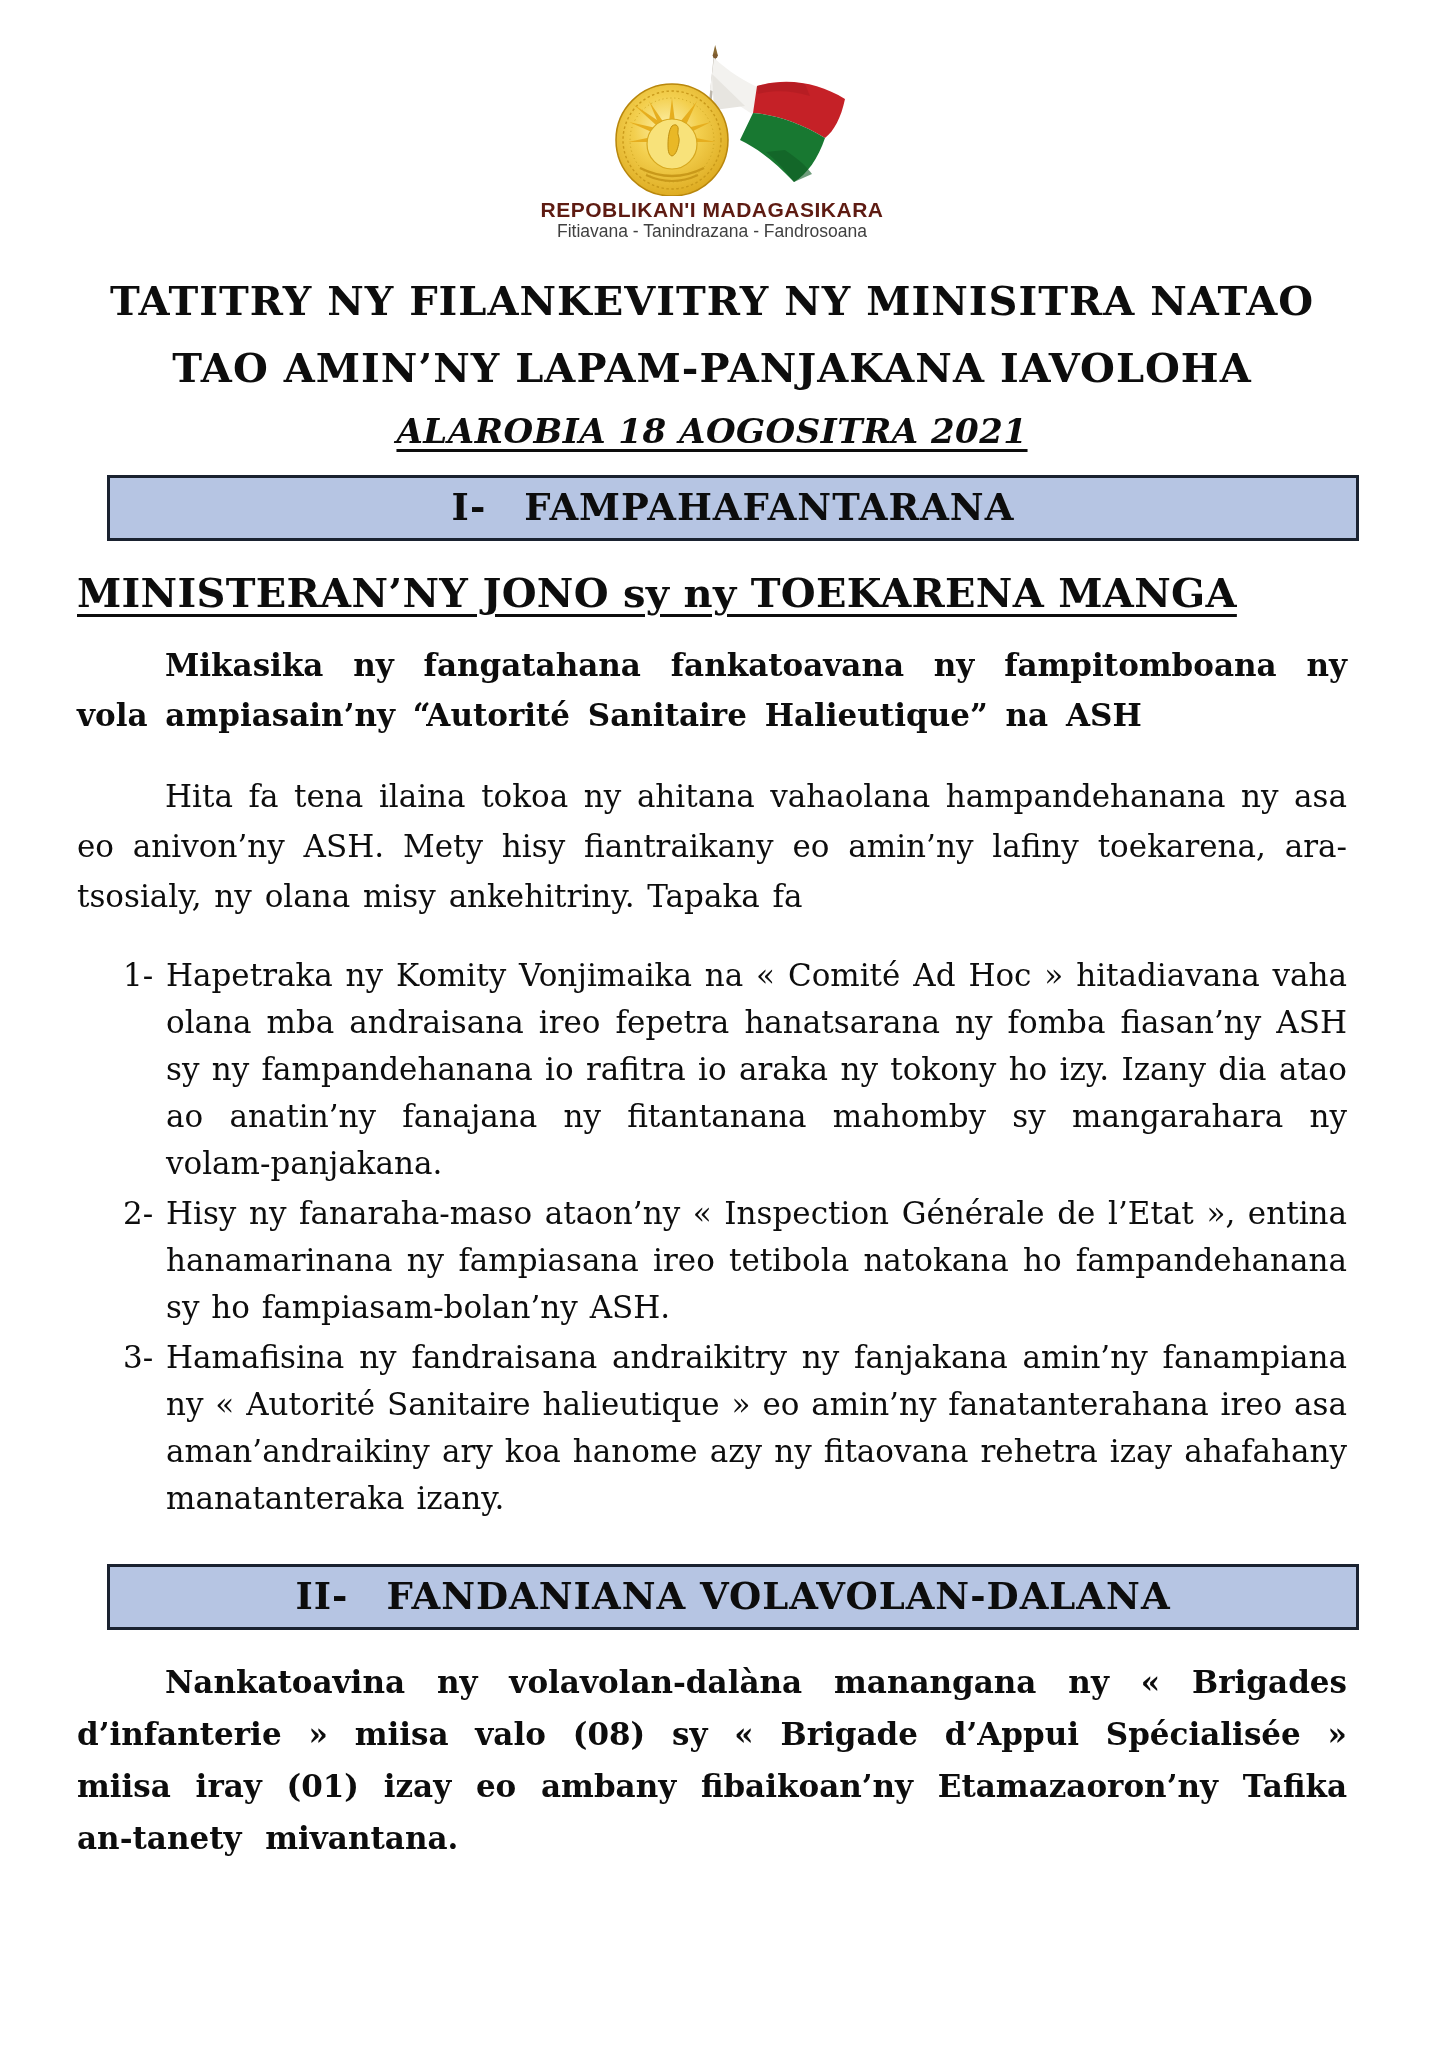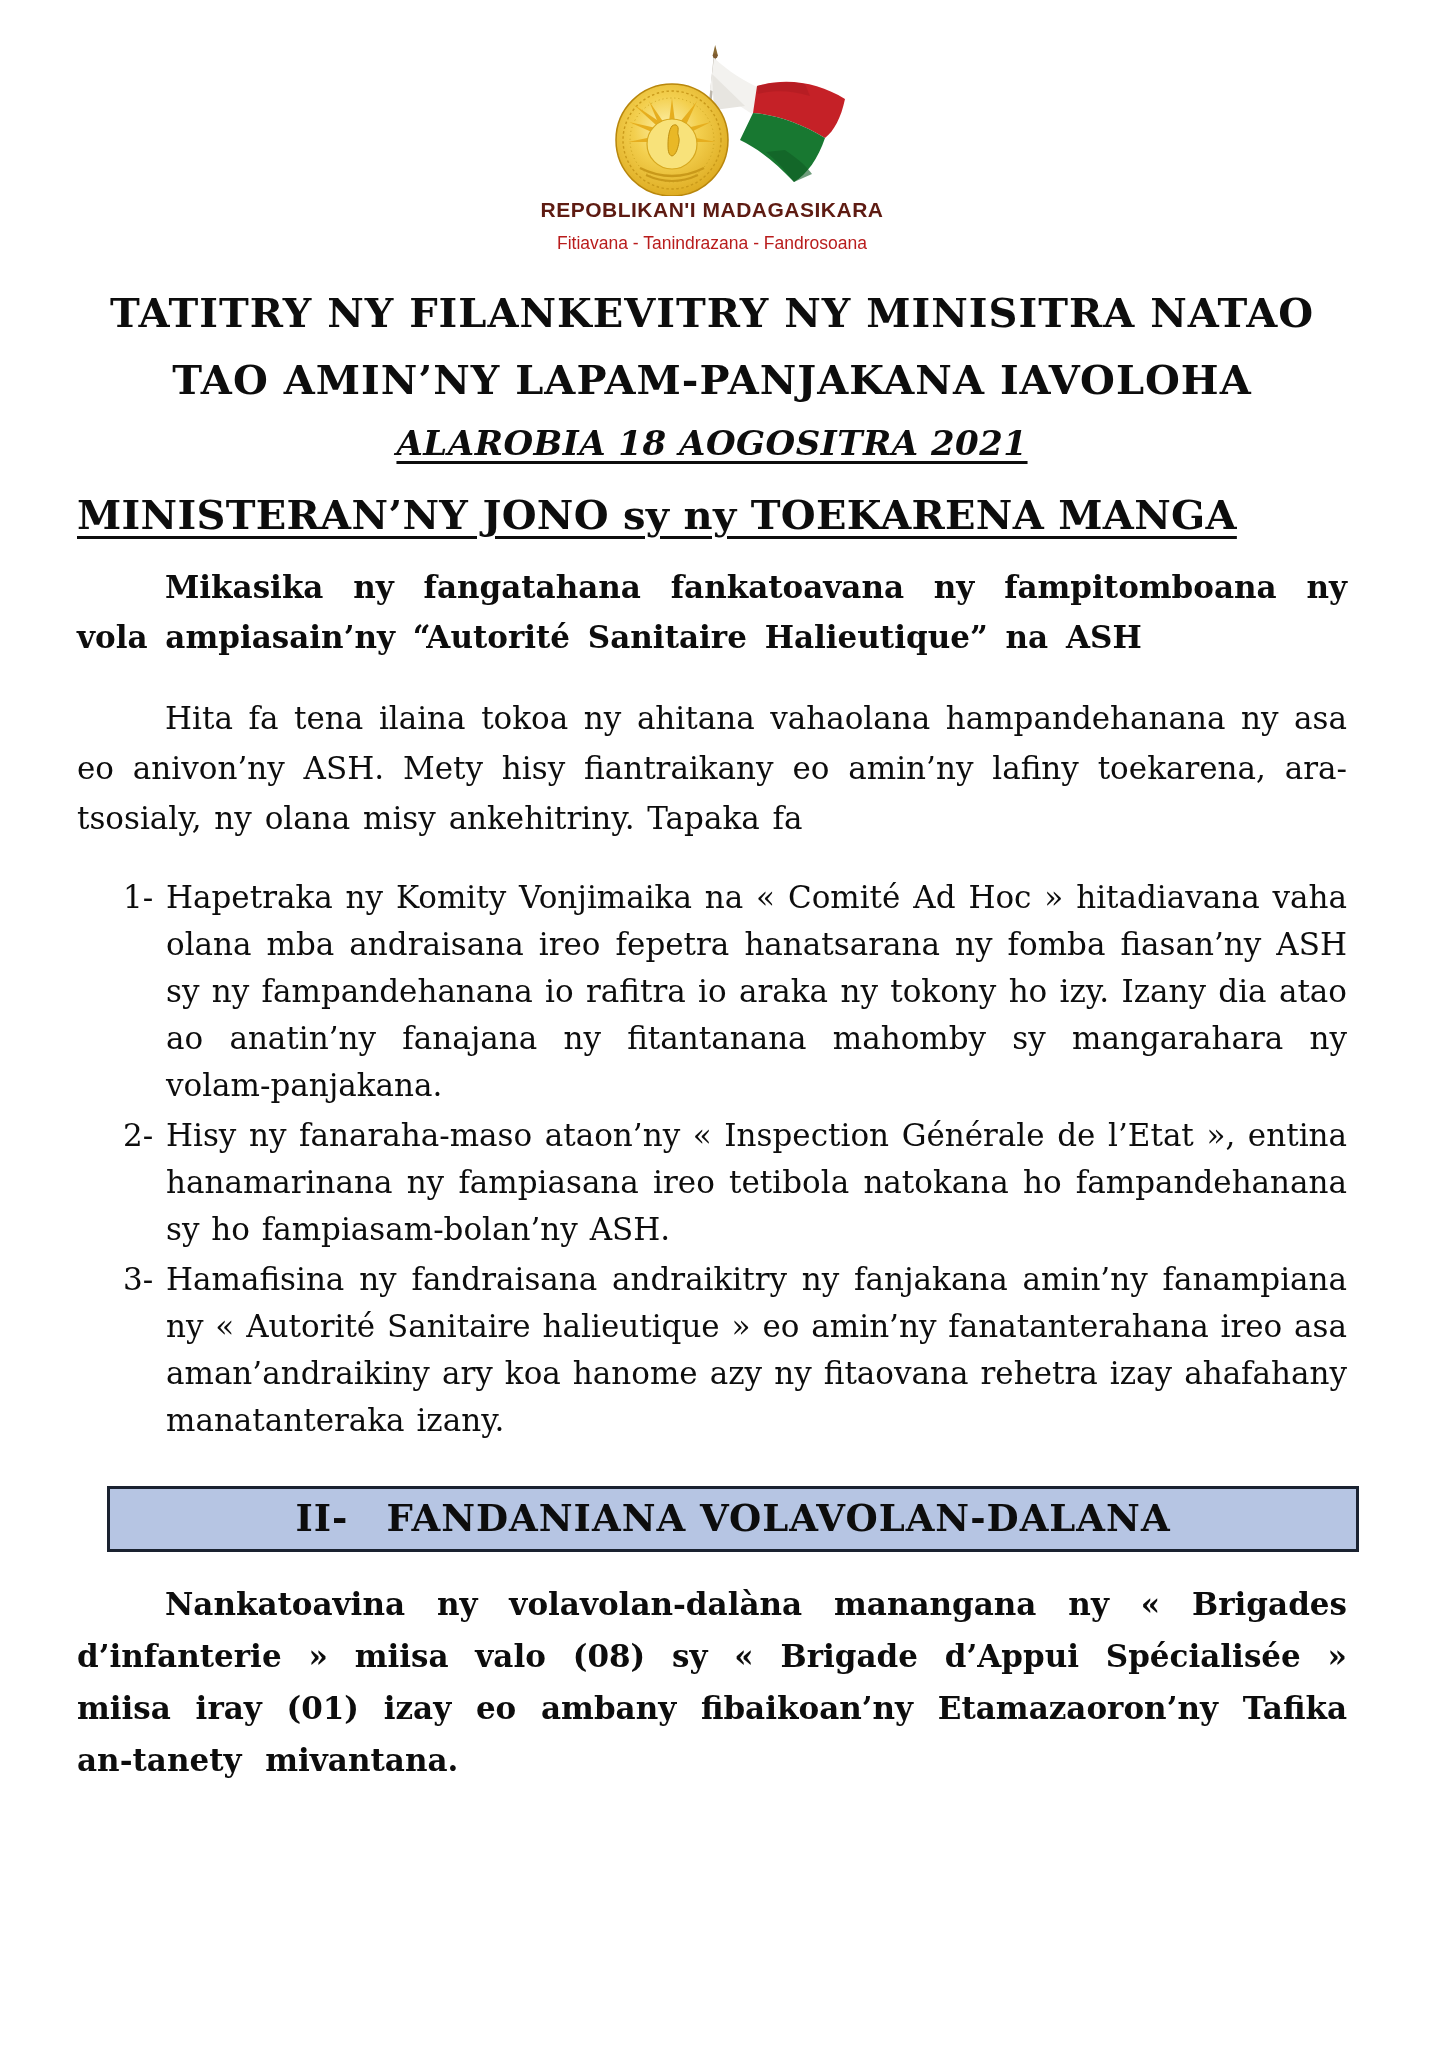--- a/index.html
+++ b/index.html
@@ -31,22 +31,22 @@
     font-family: "Liberation Sans", sans-serif;
     font-weight: bold;
     font-size: 21px;
     letter-spacing: 0.5px;
     color: #5e1b12;
     margin-top: 0px;
   }
   .motto {
     font-family: "Liberation Sans", sans-serif;
     font-size: 17.5px;
-    color: #b91c1c;
-    margin-top: 15px;
+    color: #404040;
+    margin-top: 3px;
   }
   
   .doc-title {
     margin-top: 26px;
     text-align: center;
     font-weight: bold;
     font-size: 40px;
     line-height: 67px;
     letter-spacing: 1px;
   }
@@ -193,20 +193,23 @@
 
   <div class="doc-title">
     <div>TATITRY NY FILANKEVITRY NY MINISITRA NATAO</div>
     <div>TAO AMIN’NY LAPAM-PANJAKANA IAVOLOHA</div>
   </div>
   <div class="doc-date">
     <span>ALAROBIA 18 AOGOSITRA 2021</span>
   </div>
 
 
+  <div class="section-banner">
+    <span class="sec-num">I-</span><span>FAMPAHAFANTARANA</span>
+  </div>
 
   <div class="ministry">MINISTERAN’NY JONO sy ny TOEKARENA MANGA</div>
 
   <p class="para lead">Mikasika ny fangatahana fankatoavana ny fampitomboana ny vola ampiasain’ny “Autorité Sanitaire Halieutique” na ASH</p>
 
   <p class="para body-text">Hita fa tena ilaina tokoa ny ahitana vahaolana hampandehanana ny asa eo anivon’ny ASH. Mety hisy fiantraikany eo amin’ny lafiny toekarena, ara-tsosialy, ny olana misy ankehitriny. Tapaka fa</p>
 
   <div class="num-list">
     <div class="list-item">
       <span class="marker">1-</span>

